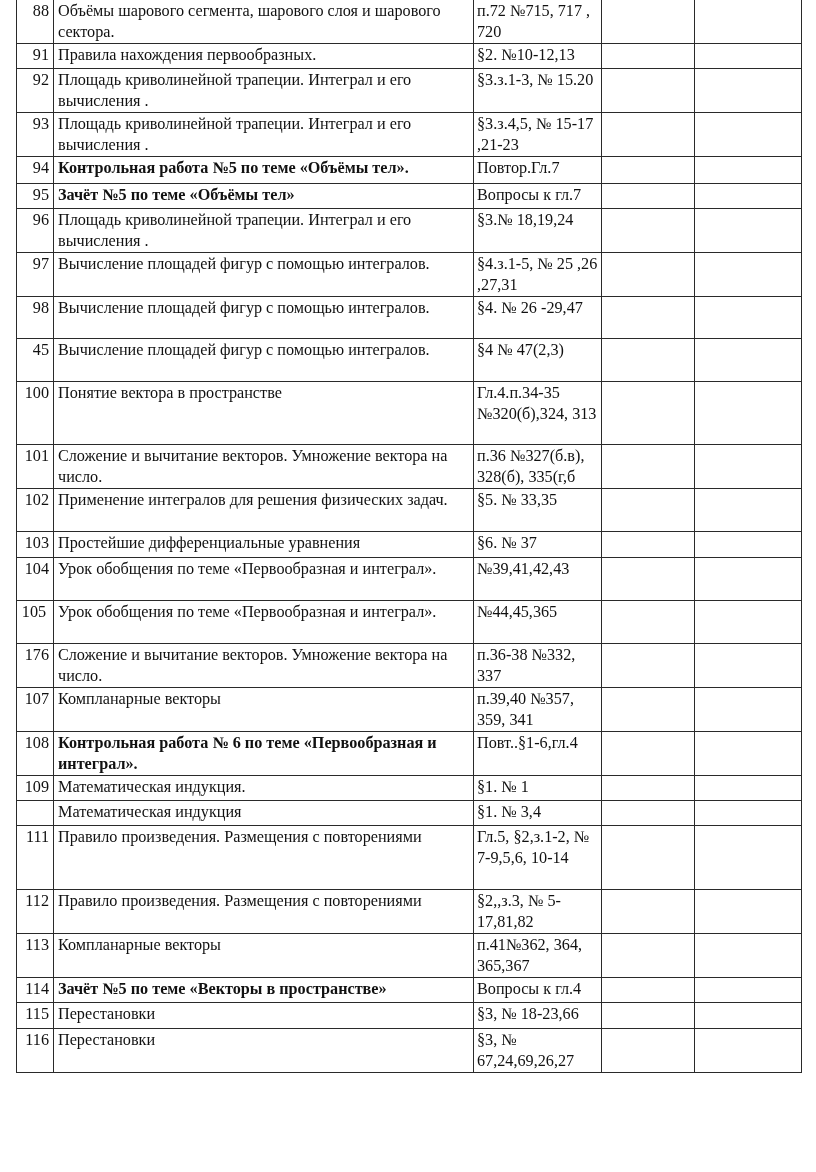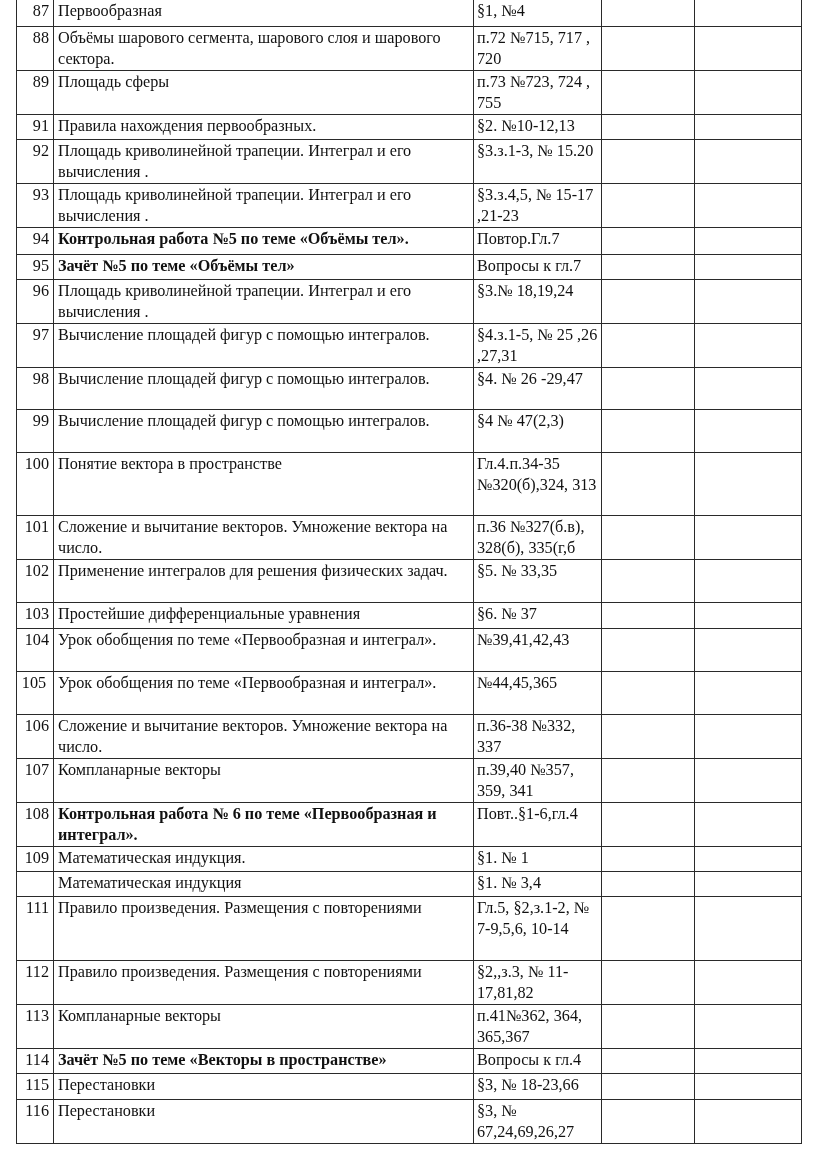--- a/index.html
+++ b/index.html
@@ -50,40 +50,26 @@
 
 <table class="plan-table">
   <colgroup>
     <col class="c-num">
     <col class="c-topic">
     <col class="c-hw">
     <col class="c-e1">
     <col class="c-e2">
   </colgroup>
   <tbody id="plan-body">
-  <tr style="height: 27px;">
-    <td class="num" style="height: 24px;">87</td>
-    <td class="topic" style="height: 24px;">Первообразная</td>
-    <td class="hw" style="height: 24px;">§1, №4</td>
-    <td class="e1" style="height: 24px;"></td>
-    <td class="e2" style="height: 24px;"></td>
-  </tr>
       <tr style="height: 43px;">
     <td class="num" style="height: 40px;">88</td>
     <td class="topic" style="height: 40px;">Объёмы шарового сегмента, шарового слоя и шарового сектора.</td>
     <td class="hw" style="height: 40px;">п.72 №715, 717 , 720</td>
     <td class="e1" style="height: 40px;"></td>
     <td class="e2" style="height: 40px;"></td>
-  </tr>
-      <tr style="height: 42px;">
-    <td class="num" style="height: 39px;">89</td>
-    <td class="topic" style="height: 39px;">Площадь сферы</td>
-    <td class="hw" style="height: 39px;">п.73 №723, 724 , 755</td>
-    <td class="e1" style="height: 39px;"></td>
-    <td class="e2" style="height: 39px;"></td>
   </tr>
       <tr style="height: 25px;">
     <td class="num" style="height: 22px;">91</td>
     <td class="topic" style="height: 22px;">Правила нахождения первообразных.</td>
     <td class="hw" style="height: 22px;">§2. №10-12,13</td>
     <td class="e1" style="height: 22px;"></td>
     <td class="e2" style="height: 22px;"></td>
   </tr>
       <tr style="height: 42px;">
     <td class="num" style="height: 39px;">92</td>
@@ -128,21 +114,21 @@
     <td class="e2" style="height: 40px;"></td>
   </tr>
       <tr style="height: 42px;">
     <td class="num" style="height: 39px;">98</td>
     <td class="topic" style="height: 39px;">Вычисление площадей фигур с помощью интегралов.</td>
     <td class="hw" style="height: 39px;">§4. № 26 -29,47</td>
     <td class="e1" style="height: 39px;"></td>
     <td class="e2" style="height: 39px;"></td>
   </tr>
       <tr style="height: 43px;">
-    <td class="num" style="height: 40px;">99</td>
+    <td class="num" style="height: 40px;">45</td>
     <td class="topic" style="height: 40px;">Вычисление площадей фигур с помощью интегралов.</td>
     <td class="hw" style="height: 40px;">§4 № 47(2,3)</td>
     <td class="e1" style="height: 40px;"></td>
     <td class="e2" style="height: 40px;"></td>
   </tr>
       <tr style="height: 63px;">
     <td class="num" style="height: 60px;">100</td>
     <td class="topic" style="height: 60px;">Понятие вектора в пространстве</td>
     <td class="hw" style="height: 60px;">Гл.4.п.34-35 №320(б),324, 313</td>
     <td class="e1" style="height: 60px;"></td>
@@ -177,21 +163,21 @@
     <td class="e2" style="height: 40px;"></td>
   </tr>
       <tr style="height: 43px;">
     <td class="num" style="height: 40px; text-align: center;">105</td>
     <td class="topic" style="height: 40px;">Урок обобщения по теме  «Первообразная и интеграл».</td>
     <td class="hw" style="height: 40px;">№44,45,365</td>
     <td class="e1" style="height: 40px;"></td>
     <td class="e2" style="height: 40px;"></td>
   </tr>
       <tr style="height: 42px;">
-    <td class="num" style="height: 39px;">106</td>
+    <td class="num" style="height: 39px;">176</td>
     <td class="topic" style="height: 39px;">Сложение и вычитание векторов. Умножение вектора на число.</td>
     <td class="hw" style="height: 39px;">п.36-38 №332, 337</td>
     <td class="e1" style="height: 39px;"></td>
     <td class="e2" style="height: 39px;"></td>
   </tr>
       <tr style="height: 43px;">
     <td class="num" style="height: 40px;">107</td>
     <td class="topic" style="height: 40px;">Компланарные векторы</td>
     <td class="hw" style="height: 40px;">п.39,40 №357, 359, 341</td>
     <td class="e1" style="height: 40px;"></td>
@@ -221,21 +207,21 @@
       <tr style="height: 64px;">
     <td class="num" style="height: 61px;">111</td>
     <td class="topic" style="height: 61px;">Правило произведения. Размещения с повторениями</td>
     <td class="hw" style="height: 61px;">Гл.5, §2,з.1-2, № 7-9,5,6, 10-14</td>
     <td class="e1" style="height: 61px;"></td>
     <td class="e2" style="height: 61px;"></td>
   </tr>
       <tr style="height: 43px;">
     <td class="num" style="height: 40px;">112</td>
     <td class="topic" style="height: 40px;">Правило произведения. Размещения с повторениями</td>
-    <td class="hw" style="height: 40px;">§2,,з.3, № 11-17,81,82</td>
+    <td class="hw" style="height: 40px;">§2,,з.3, № 5-17,81,82</td>
     <td class="e1" style="height: 40px;"></td>
     <td class="e2" style="height: 40px;"></td>
   </tr>
       <tr style="height: 42px;">
     <td class="num" style="height: 39px;">113</td>
     <td class="topic" style="height: 39px;">Компланарные векторы</td>
     <td class="hw" style="height: 39px;">п.41№362, 364, 365,367</td>
     <td class="e1" style="height: 39px;"></td>
     <td class="e2" style="height: 39px;"></td>
   </tr>

